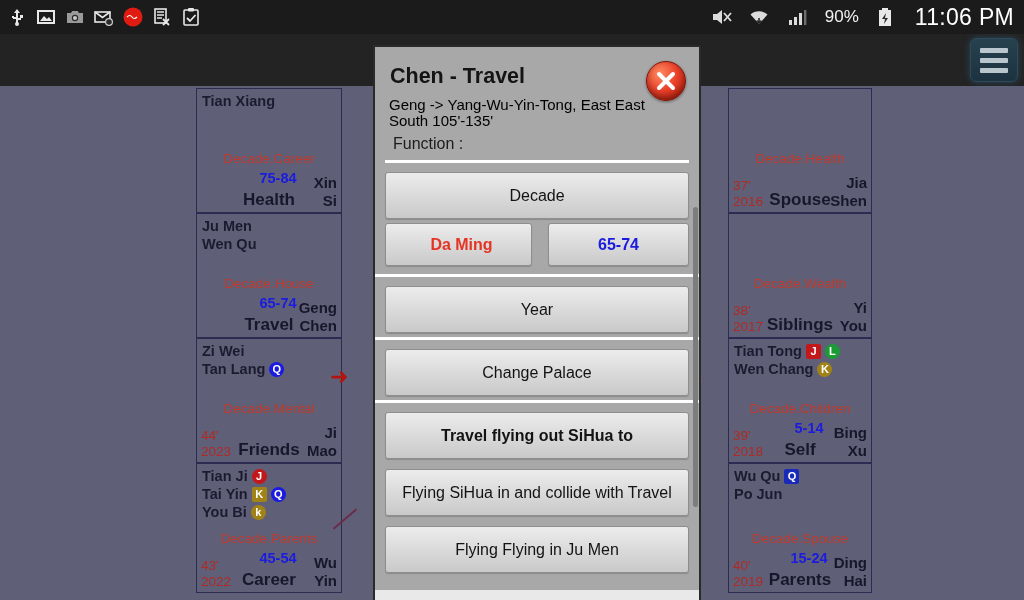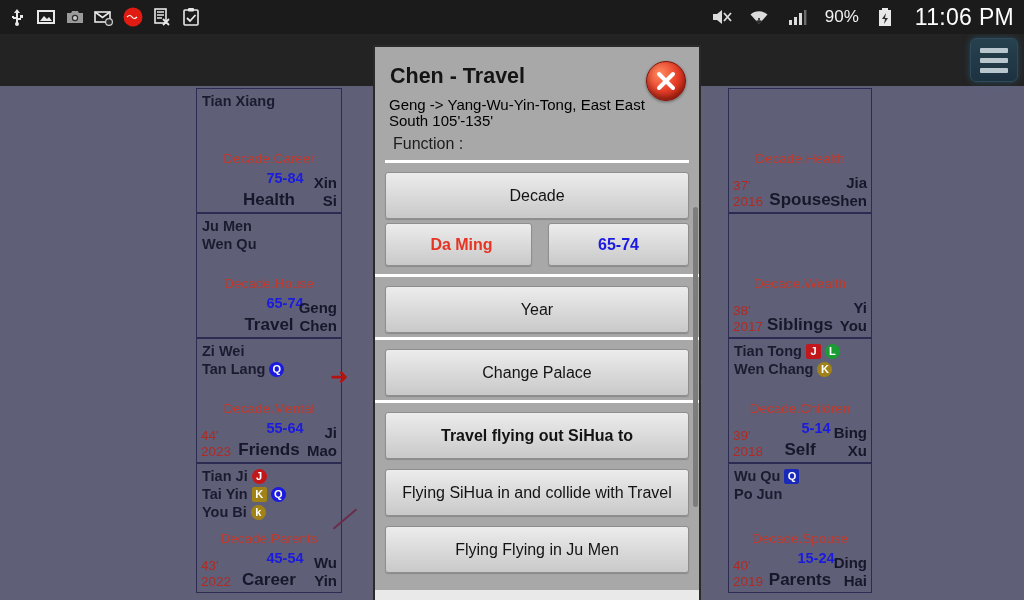--- a/index.html
+++ b/index.html
@@ -66,21 +66,21 @@
     font-size: 11px; font-weight: bold; text-align: center; color: #fff;
     padding: 0 2px;
   }
   .badge.sq { border-radius: 2px; }
   .badge.rd { border-radius: 50%; }
   .decade {
     position: absolute; width: 100%; left: 0; bottom: 46px;
     text-align: center; color: #c0392b; font-size: 13.5px;
   }
   .range {
-    position: absolute; width: 100%; left: 16px; bottom: 26px;
+    position: absolute; width: 100%; left: 9px; bottom: 26px;
     text-align: center; color: #1a1ae0; font-size: 14.5px; font-weight: bold;
   }
   .palace {
     position: absolute; width: 100%; left: 0; bottom: 2px;
     text-align: center; color: #17172b; font-size: 17px; font-weight: bold;
   }
   .agebox {
     position: absolute; left: 4px; bottom: 2px; color: #b02a24;
     font-size: 13.5px; line-height: 16px; text-align: left;
   }
@@ -230,21 +230,20 @@
           <div class="stars">
             <div class="row">
               <span>Zi Wei</span>
             </div>
             <div class="row">
               <span>Tan Lang</span>
               <span class="badge rd" style="background: rgb(26, 26, 224);">Q</span>
             </div>
           </div>
           <div class="decade">Decade.Mental</div>
-          <div class="range">55-64</div>
           <div class="palace">Friends</div>
           <div class="agebox">
             <div>44'</div>
             <div>2023</div>
           </div>
           <div class="stembox">
             <div>Ji</div>
             <div>Mao</div>
           </div>
         </div>

